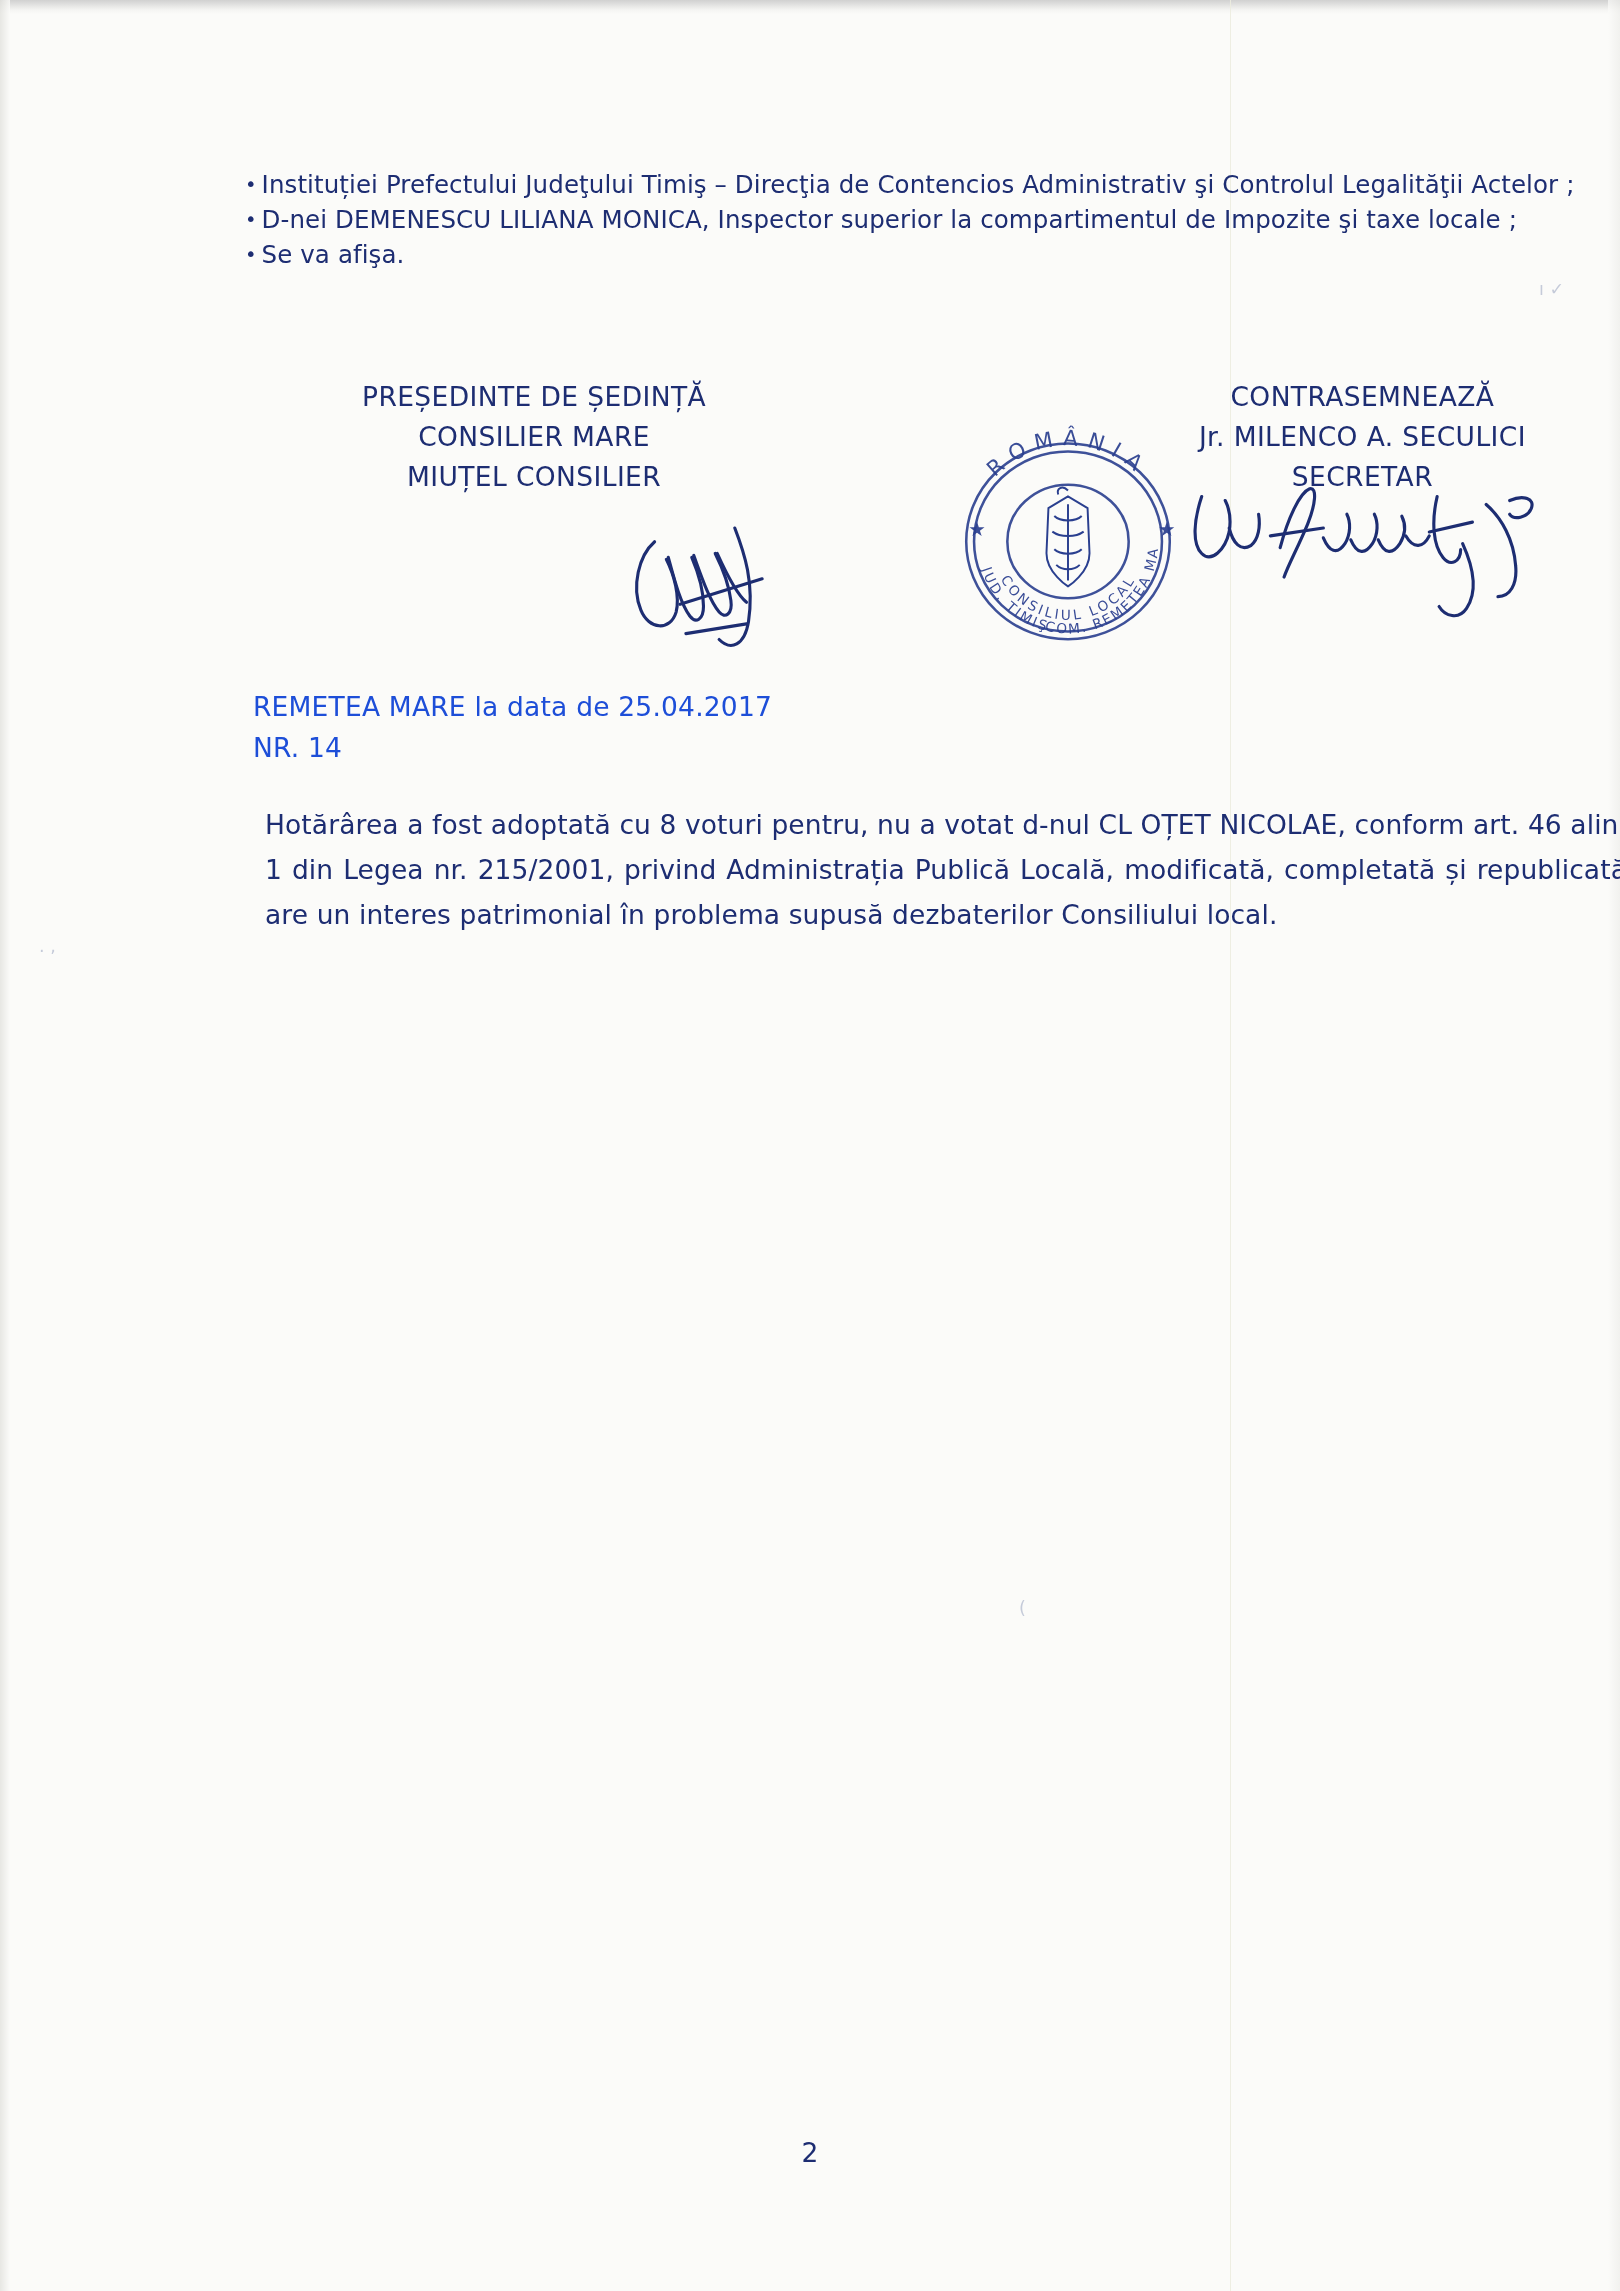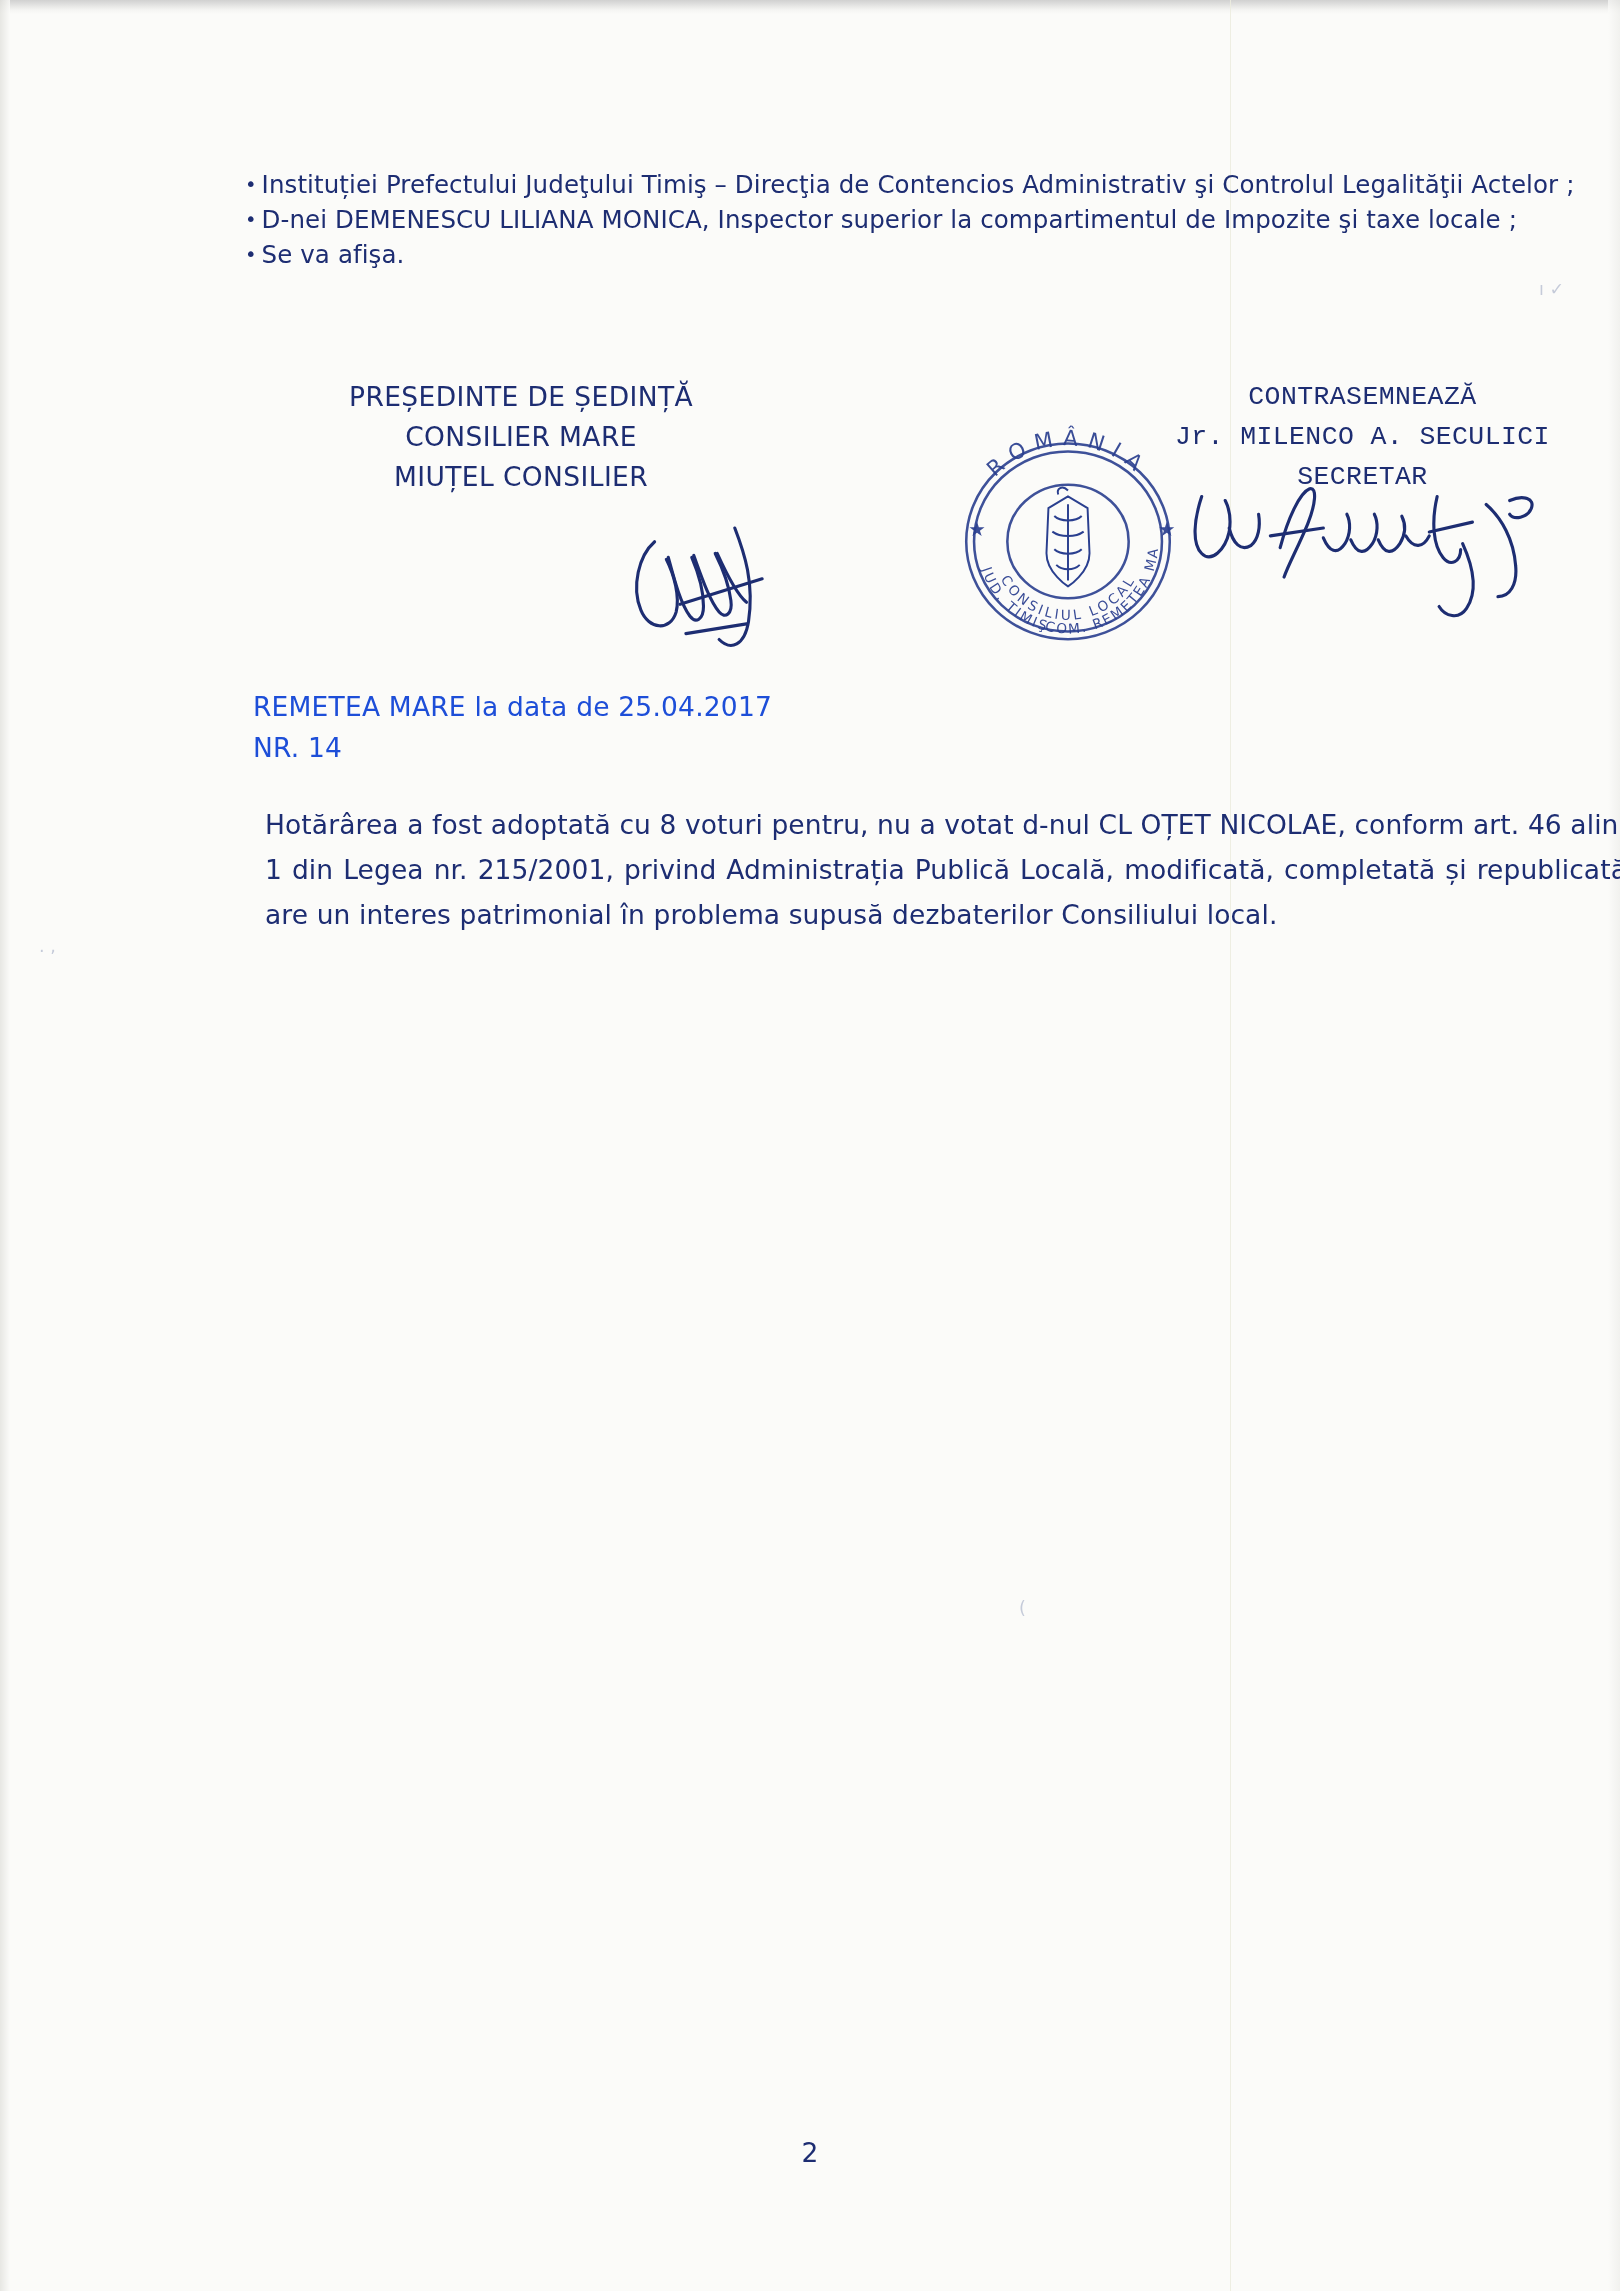--- a/index.html
+++ b/index.html
@@ -80,22 +80,22 @@
     height: 294px;
   }
   .sig-col {
     position: absolute;
     text-align: center;
     font-size: 26.5px;
     line-height: 40px;
     letter-spacing: 0.4px;
     color: #1d2d72;
   }
-  .sig-left { left: 41px; width: 470px; top: 0; }
-  .sig-right { right: 19.6px; width: 510px; top: 0; font-family: Liberation Mono, monospace; }
+  .sig-left { left: 54px; width: 470px; top: 0; }
+  .sig-right { right: 19.6px; width: 510px; top: 0; }
 
   
   .sig-scrawl {
     position: absolute;
     pointer-events: none;
   }
   .sig-scrawl-left { left: 372px; top: 108px; }
   .sig-scrawl-right { right: 39px; top: 98px; }
 
   

